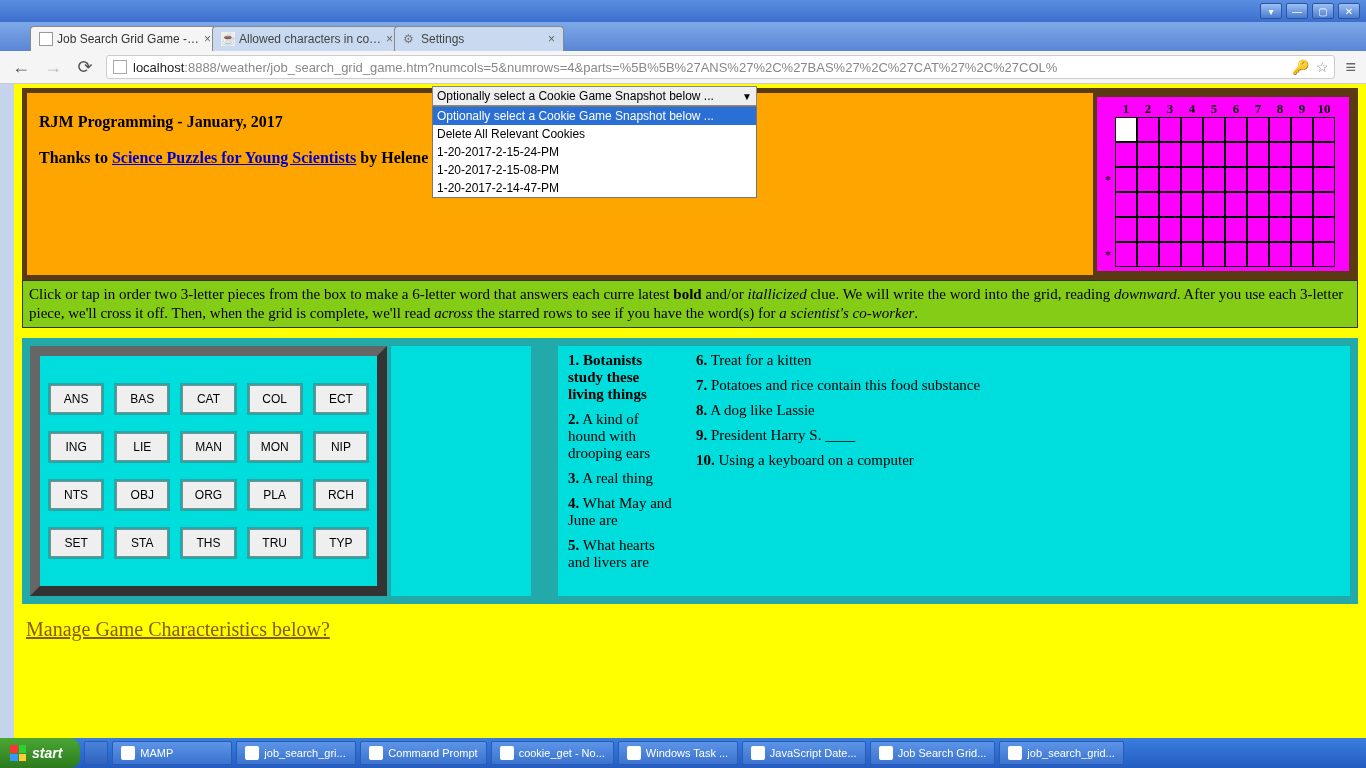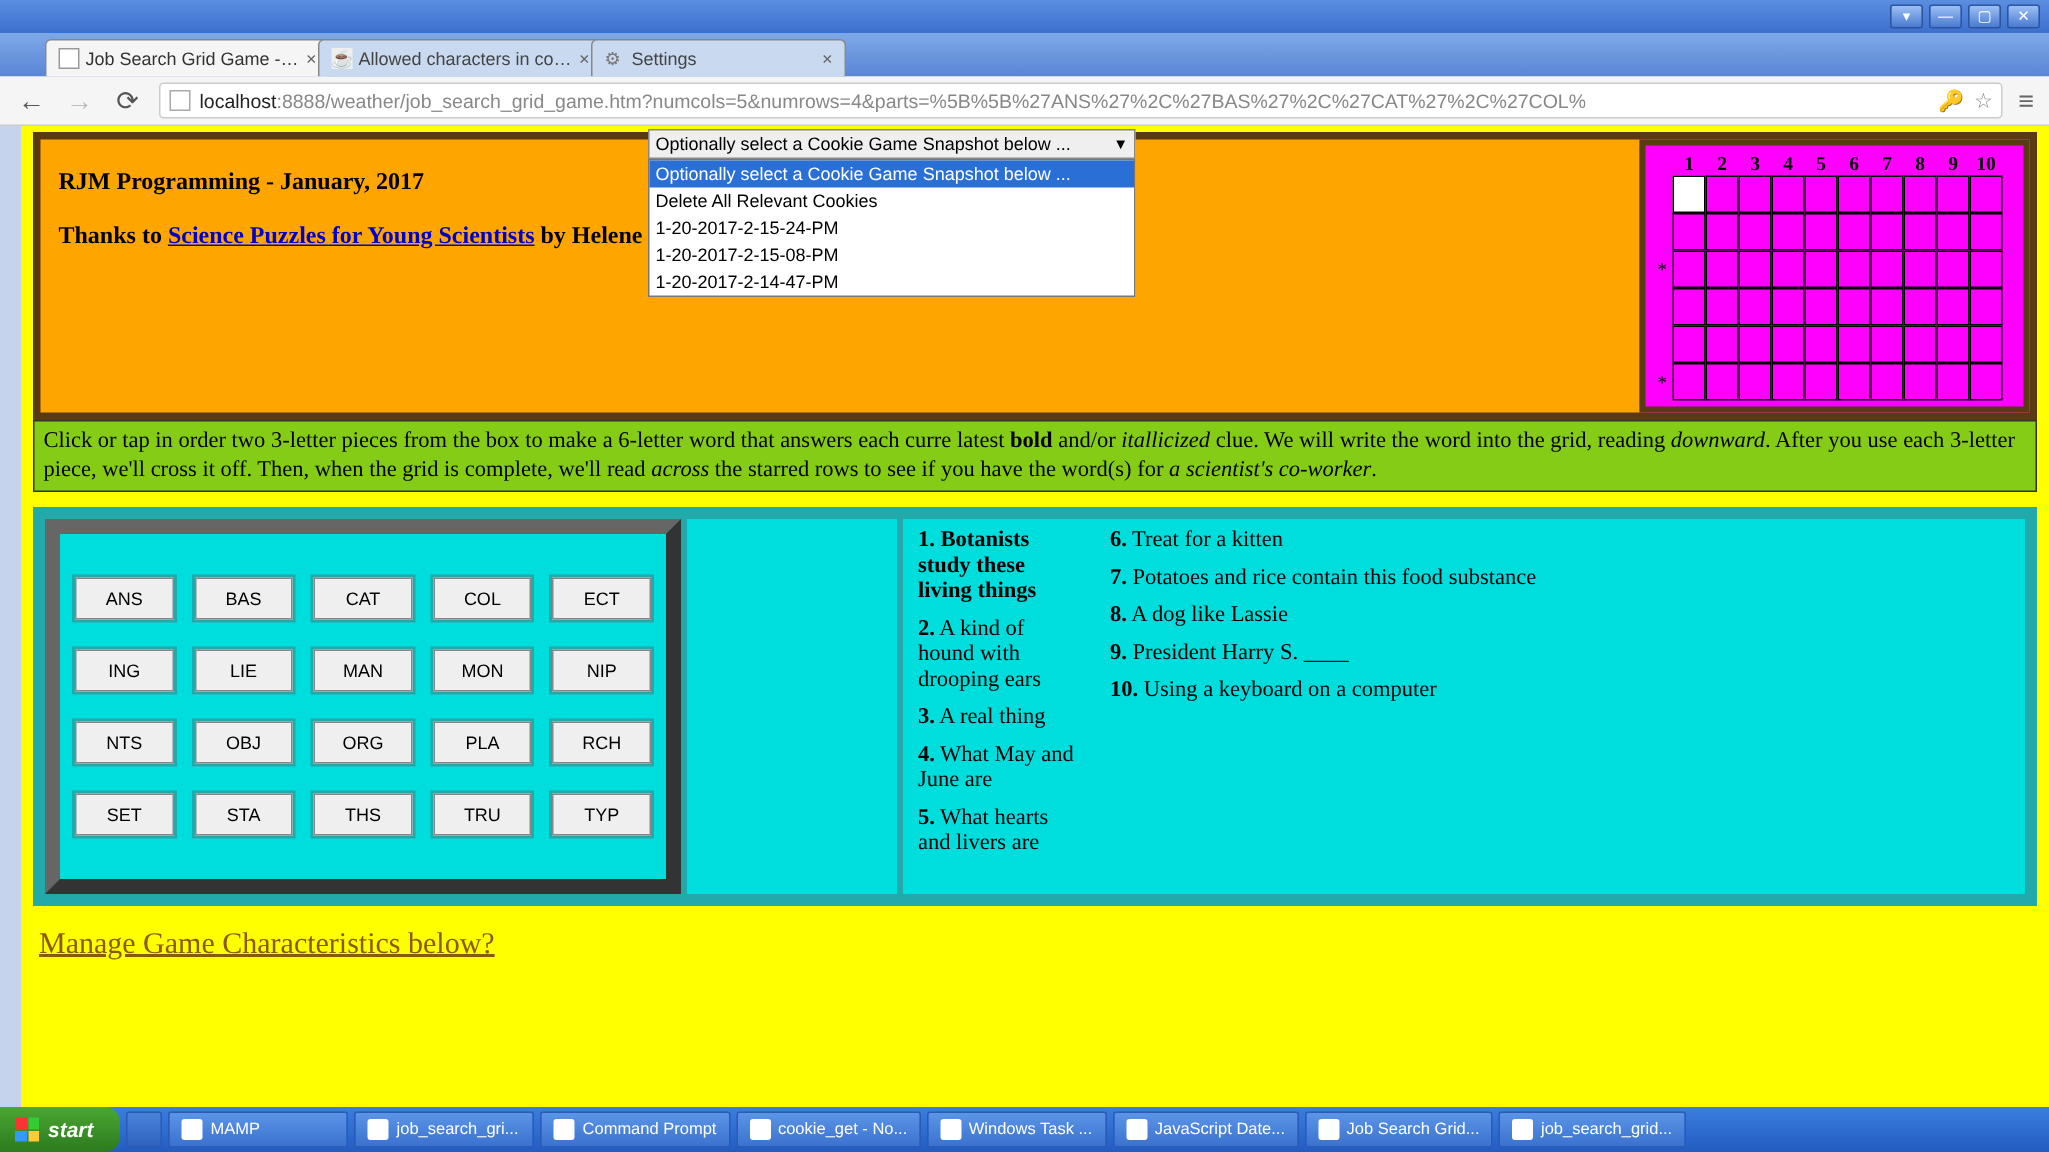--- a/index.html
+++ b/index.html
@@ -44,26 +44,26 @@
   .grid-body { }
   .grid-row { display:flex; align-items:center;}
   .grid-row .star { width:14px; font-size:13px; text-align:center;}
   .cell { width:22px; height:25px; border:1px solid #000; background:magenta;}
   .cell.white { background:#fff;}
 
   .green-bar { background:#84cc16; border:1px solid #333; padding:4px 6px; font-family:"Times New Roman", serif; font-size:15px; line-height:1.25;}
   .green-bar i { font-style:italic;}
 
   .play-row { display:flex; gap:4px; margin-top:10px; border:4px solid #2aa; padding:4px; background:#2aa;}
-  .pieces-panel { width:424px; background:#00dddd; border:10px solid #666; border-right-color:#333; border-bottom-color:#333; padding:27px 8px;}
+  .pieces-panel { width:357px; background:#00dddd; border:10px solid #666; border-right-color:#333; border-bottom-color:#333; padding:27px 8px;}
   .pieces-grid { display:grid; grid-template-columns:repeat(5,1fr); gap:16px 10px;}
   .piece { border:2px solid #2aa;}
   .piece button { width:100%; height:28px; font-size:12px; background:#efefef; border:1px solid #888; cursor:pointer;}
   .mid-panel { width:140px; background:#00dddd;}
-  .clues-panel { flex:1; background:#00dddd; padding:6px 10px; font-family:"Times New Roman", serif; font-size:15px; display:flex; gap:18px;}
+  .clues-panel { flex:1; background:#00dddd; padding:6px 10px; font-family:"Times New Roman", serif; font-size:15px; display:flex; gap:18px;margin-left:23px;}
   .clue-col { display:flex; flex-direction:column; gap:8px;}
   .clue-col div b { font-weight:bold;}
 
   .manage-link { display:block; margin:14px 4px; font-family:"Times New Roman", serif; font-size:20px; color:#8a5a00; text-decoration:underline;}
 
   
   .select-top { position:absolute; left:418px; top:2px; width:325px; height:20px; background:#efefef; border:1px solid #888; font-size:12px; display:flex; align-items:center; padding:0 4px; justify-content:space-between;}
   .select-top .arrow { font-size:10px;}
   .dropdown { position:absolute; left:418px; top:22px; width:325px; background:#fff; border:1px solid #777; font-size:12px;}
   .dropdown .opt { padding:2px 4px;}

